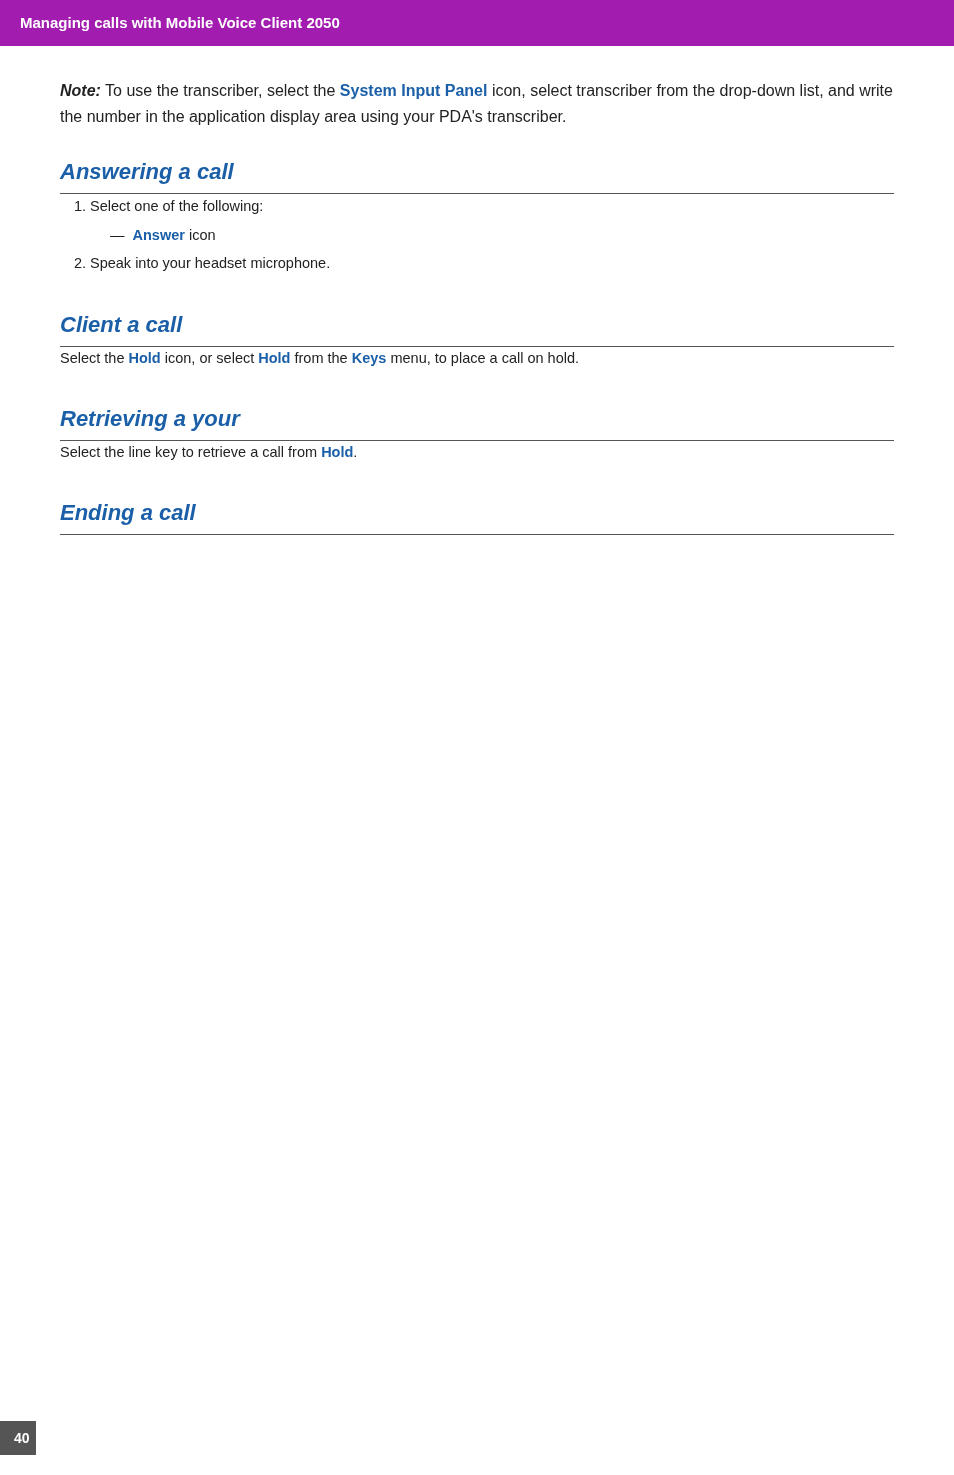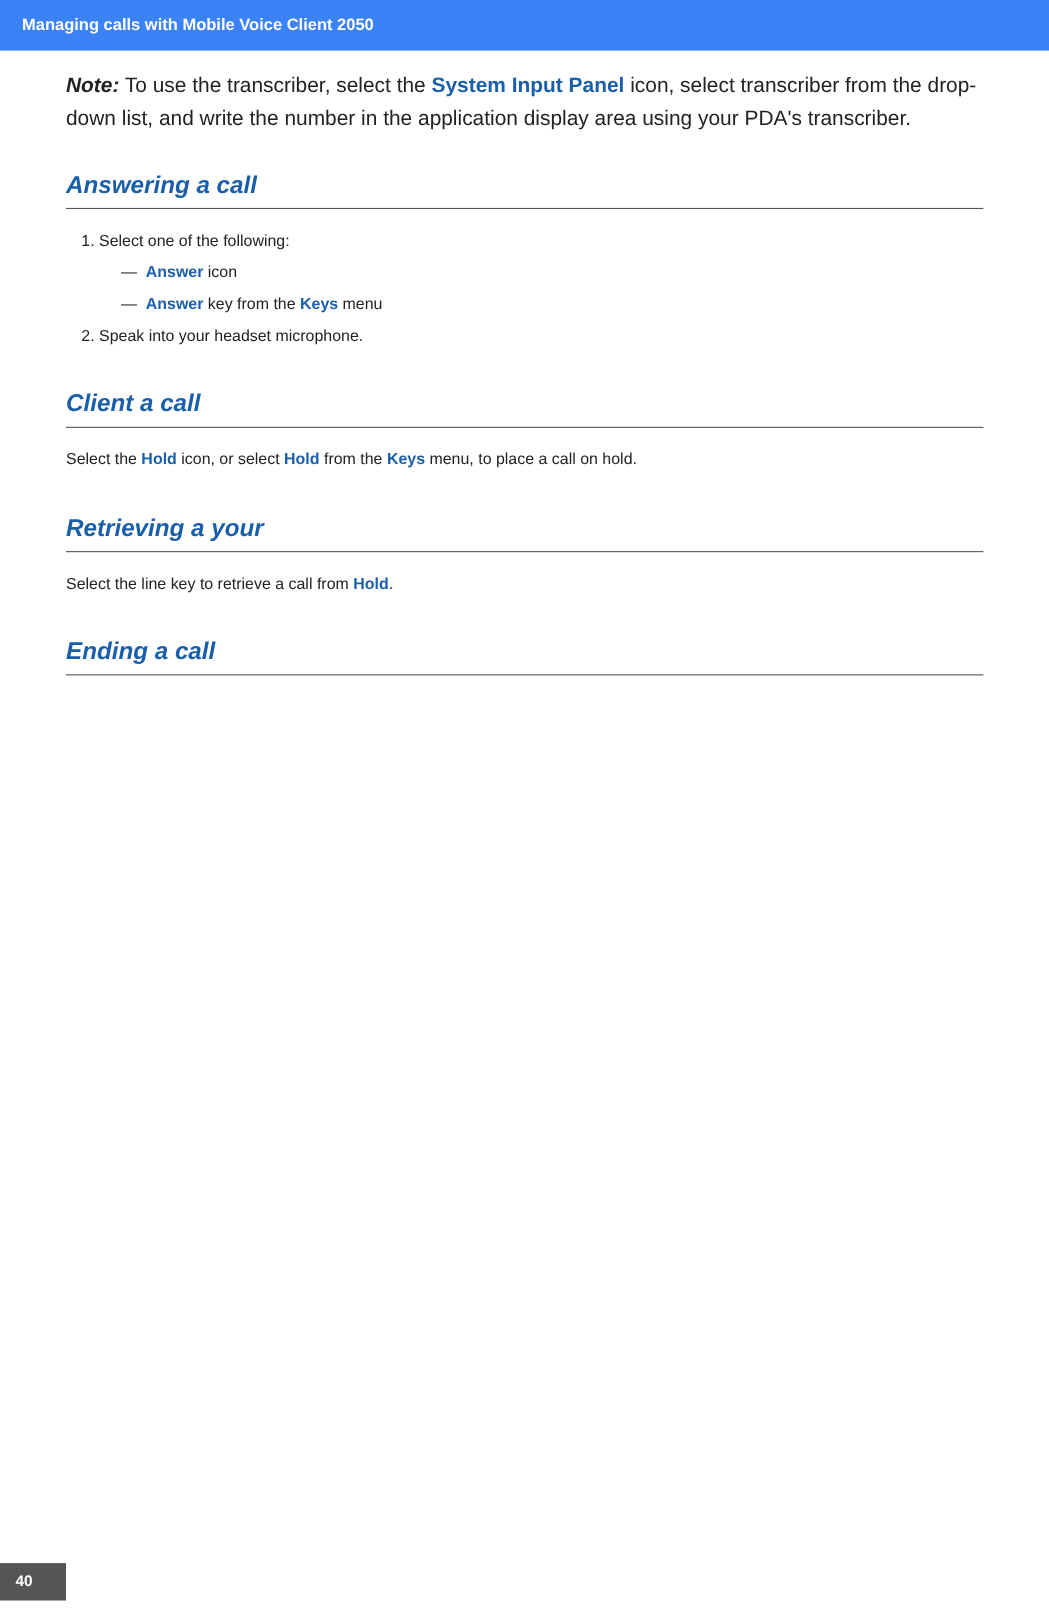--- a/index.html
+++ b/index.html
@@ -10,38 +10,38 @@
 
     body {
       font-family: Arial, sans-serif;
       background: #ffffff;
       width: 954px;
       min-height: 1475px;
       position: relative;
     }
 
     .header-bar {
-      background-color: #3b82f6;
+      background-color: #a21caf;
       padding: 14px 20px 14px 20px;
-      margin-bottom: 18px;
+      margin-bottom: 32px;
     }
 
     .header-bar span {
       color: #ffffff;
       font-weight: bold;
       font-size: 15px;
     }
 
     .content {
       padding: 0 60px 0 60px;
     }
 
     .note-block {
       margin-bottom: 30px;
-      font-size: 19px;
+      font-size: 16px;
       line-height: 1.6;
       color: #222;
     }
 
     .note-bold {
       font-style: italic;
       font-weight: bold;
     }
 
     .link-blue {
@@ -54,21 +54,20 @@
       margin-bottom: 36px;
     }
 
     .section-heading {
       color: #1a5fa8;
       font-size: 22px;
       font-weight: bold;
       font-style: italic;
       padding-bottom: 8px;
       border-bottom: 1px solid #555;
-      margin-bottom: 18px;
     }
 
     .section-text {
       font-size: 14.5px;
       line-height: 1.6;
       color: #222;
       margin-bottom: 10px;
     }
 
     .ordered-list {
@@ -100,21 +99,21 @@
     .sub-list li::before {
       content: "—";
       color: #222;
       flex-shrink: 0;
     }
 
     .page-number-area {
       position: absolute;
       bottom: 20px;
       left: 0;
-      width: 60px;
+      width: 36px;
       background-color: #555;
       padding: 8px 14px;
       text-align: left;
     }
 
     .page-number-area span {
       color: #ffffff;
       font-size: 14px;
       font-weight: bold;
     }
@@ -135,23 +134,20 @@
 
   <div class="section">
     <div class="section-heading">Answering a call</div>
     <ol class="ordered-list">
       <li>
         Select one of the following:
         <ul class="sub-list">
           <li>
               <span><a class="link-blue">Answer</a> icon</span>
             </li>
-          <li>
-              <span><a class="link-blue">Answer</a> key from the <a class="link-blue">Keys</a> menu</span>
-            </li>
         </ul>
       </li>
       <li>Speak into your headset microphone.</li>
     </ol>
   </div>
 
   <div class="section">
     <div class="section-heading">Client a call</div>
     <p class="section-text">
       Select the <a class="link-blue">Hold</a> icon, or select <a class="link-blue">Hold</a> from the <a class="link-blue">Keys</a> menu, to place a call on hold.

